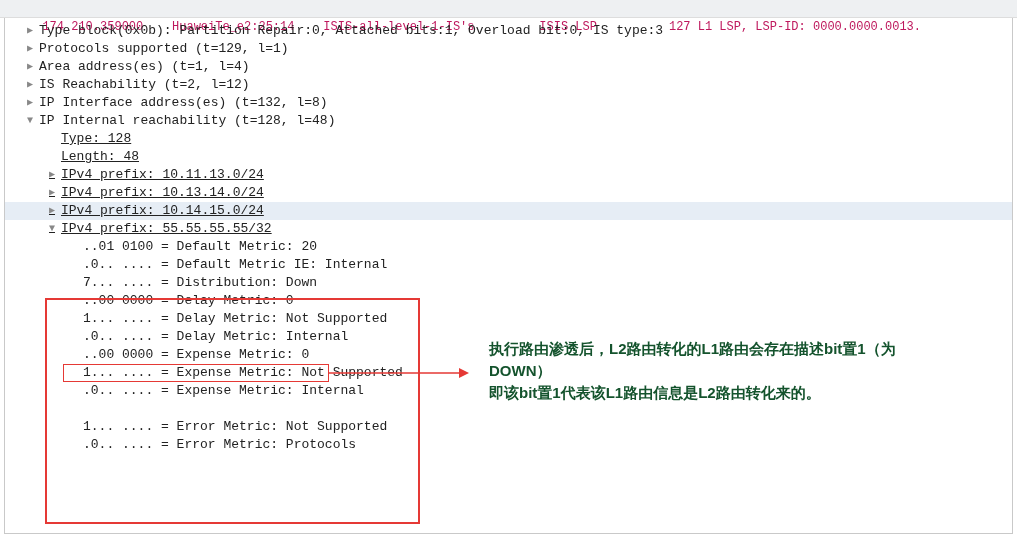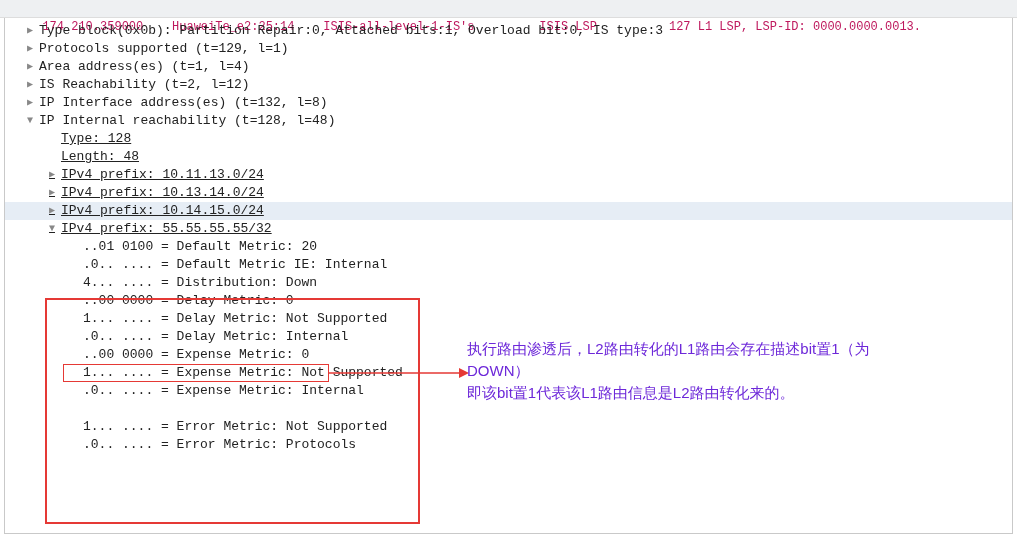--- a/index.html
+++ b/index.html
@@ -62,26 +62,27 @@
   }
   .callout-hl {
     position: absolute;
     border: 1px solid #e53935;
     left: 58px; top: 346px;
     width: 266px; height: 18px;
     pointer-events: none;
   }
   .annotation {
     position: absolute;
-    left: 462px; top: 320px;
-    color: #6d28d9;
+    left: 484px; top: 320px;
+    color: #14532d;
     font-family: "Microsoft YaHei", Arial, sans-serif;
     font-size: 15px;
     line-height: 22px;
     width: 430px;
+    font-weight: bold;
   }
   .arrow-svg {
     position: absolute;
     left: 324px; top: 346px;
     width: 140px; height: 18px;
     pointer-events: none;
   }
 </style>
 </head>
 <body>
@@ -99,21 +100,21 @@
       <div class="row ind0"><span class="toggle">▶</span><span>IP Interface address(es) (t=132, l=8)</span></div>
       <div class="row ind0"><span class="toggle">▼</span><span>IP Internal reachability (t=128, l=48)</span></div>
       <div class="row ind1"><span class="toggle"></span><span>Type: 128</span></div>
       <div class="row ind1"><span class="toggle"></span><span>Length: 48</span></div>
       <div class="row ind1"><span class="toggle">▶</span><span>IPv4 prefix: 10.11.13.0/24</span></div>
       <div class="row ind1"><span class="toggle">▶</span><span>IPv4 prefix: 10.13.14.0/24</span></div>
       <div class="row ind1 hl"><span class="toggle">▶</span><span>IPv4 prefix: 10.14.15.0/24</span></div>
       <div class="row ind1"><span class="toggle">▼</span><span>IPv4 prefix: 55.55.55.55/32</span></div>
       <div class="row ind2"><span class="toggle"></span><span>..01 0100 = Default Metric: 20</span></div>
       <div class="row ind2"><span class="toggle"></span><span>.0.. .... = Default Metric IE: Internal</span></div>
-      <div class="row ind2"><span class="toggle"></span><span>4... .... = Distribution: Down</span></div>
+      <div class="row ind2"><span class="toggle"></span><span>7... .... = Distribution: Down</span></div>
       <div class="row ind2"><span class="toggle"></span><span>..00 0000 = Delay Metric: 0</span></div>
       <div class="row ind2"><span class="toggle"></span><span>1... .... = Delay Metric: Not Supported</span></div>
       <div class="row ind2"><span class="toggle"></span><span>.0.. .... = Delay Metric: Internal</span></div>
       <div class="row ind2"><span class="toggle"></span><span>..00 0000 = Expense Metric: 0</span></div>
       <div class="row ind2"><span class="toggle"></span><span>1... .... = Expense Metric: Not Supported</span></div>
       <div class="row ind2"><span class="toggle"></span><span>.0.. .... = Expense Metric: Internal</span></div>
       <div class="row ind2"><span class="toggle"></span></div>
       <div class="row ind2"><span class="toggle"></span><span>1... .... = Error Metric: Not Supported</span></div>
       <div class="row ind2"><span class="toggle"></span><span>.0.. .... = Error Metric: Protocols</span></div>
     </div>

